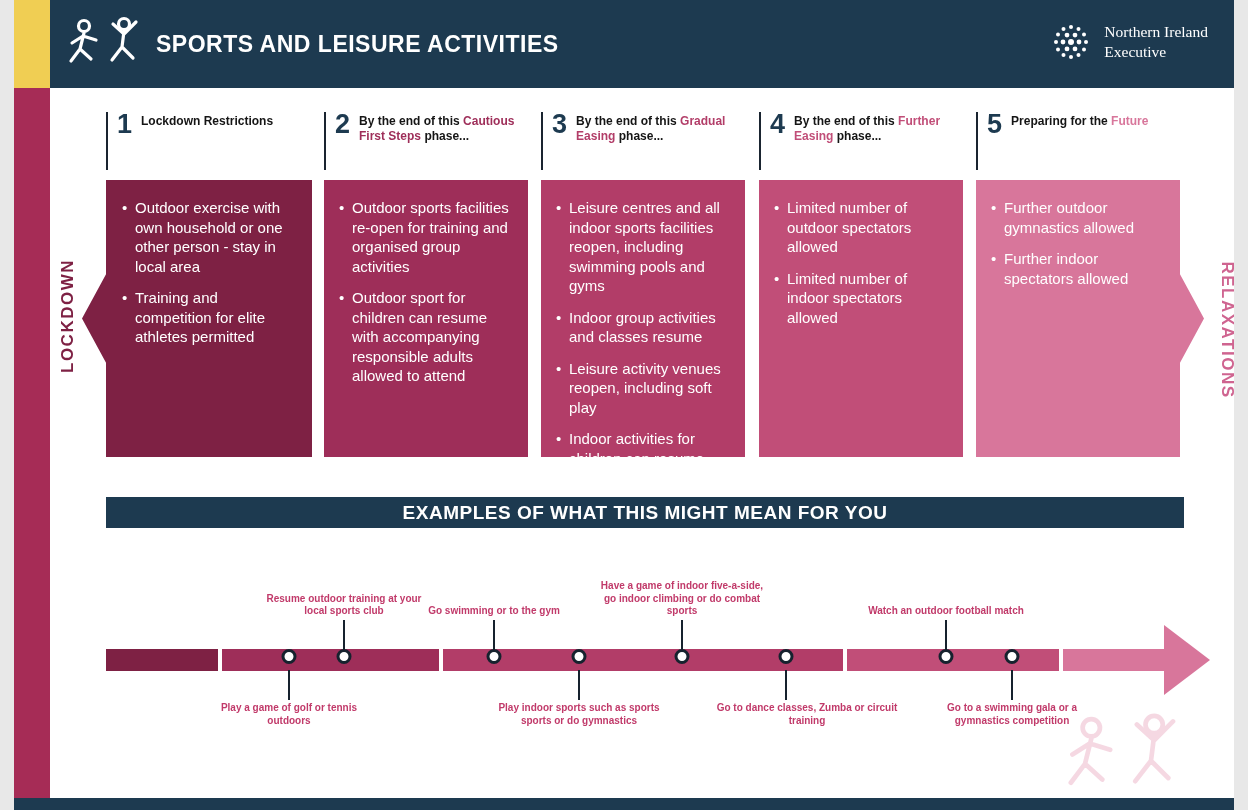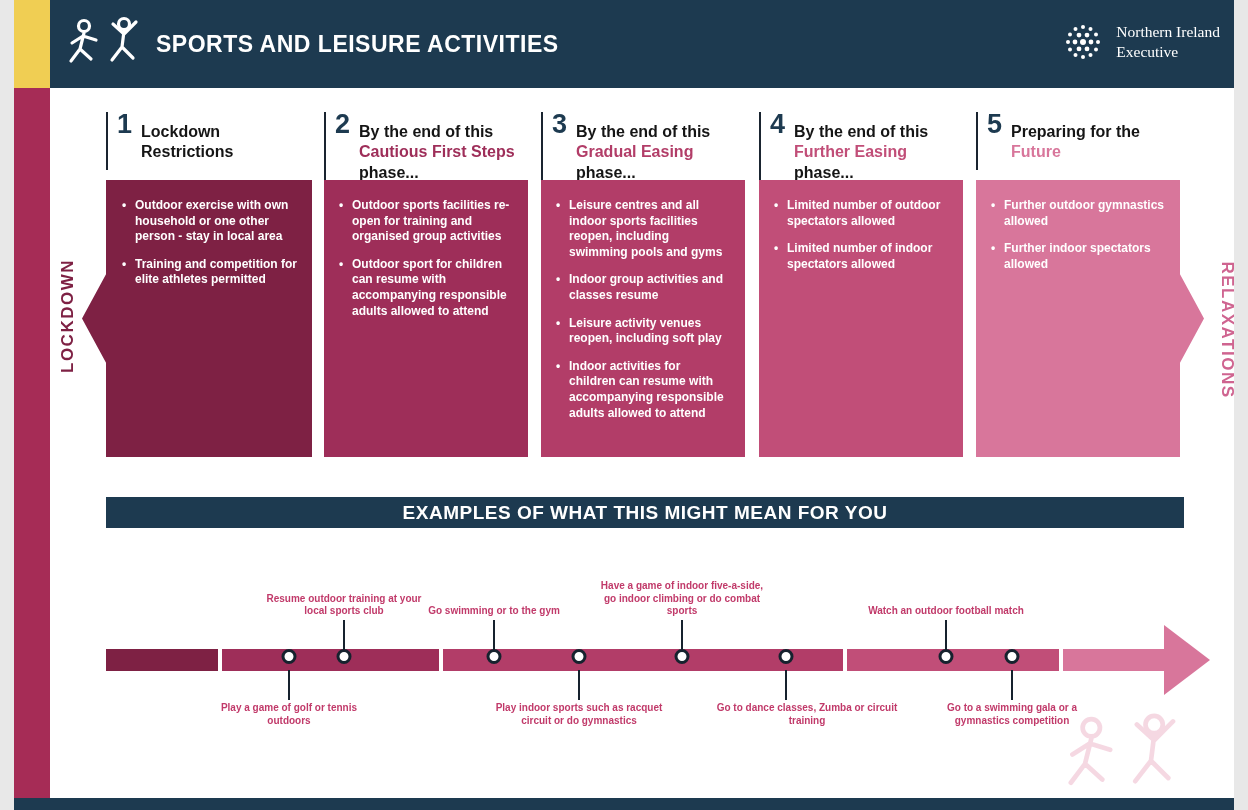--- a/index.html
+++ b/index.html
@@ -9,41 +9,41 @@
   }
   *{margin:0;padding:0;box-sizing:border-box;}
   body{background:#e8e8e8;font-family:"Liberation Sans",sans-serif;}
   .page{position:relative;width:1220px;height:810px;background:#fff;overflow:hidden;margin:0 auto;}
 
   
   .header{position:absolute;left:0;top:0;width:1248px;height:88px;background:var(--navy);}
   .yellow-block{position:absolute;left:0;top:0;width:36px;height:88px;background:var(--yellow);z-index:2;}
   .hdr-icons{position:absolute;left:52px;top:16px;}
   .page-title{position:absolute;left:142px;top:50%;transform:translateY(-50%);color:#fff;font-weight:bold;font-size:23px;letter-spacing:.5px;white-space:nowrap;}
-  .logo-group{position:absolute;right:42px;top:20px;display:flex;align-items:center;gap:11px;}
+  .logo-group{position:absolute;right:54px;top:20px;display:flex;align-items:center;gap:11px;}
   .logo-text{color:#fff;font-family:"Liberation Serif",serif;font-size:15.5px;line-height:1.3;}
 
   
   .left-strip{position:absolute;left:0;top:88px;width:36px;height:712px;background:var(--strip);}
   .bottom-bar{position:absolute;left:0;bottom:0;width:1248px;height:12px;background:var(--navy);z-index:3;}
 
   .v-label{position:absolute;font-weight:bold;font-size:17px;letter-spacing:1.5px;white-space:nowrap;}
   .v-left{left:54px;top:316px;transform:translate(-50%,-50%) rotate(-90deg);color:var(--phase1);}
   .v-right{left:1213px;top:330px;transform:translate(-50%,-50%) rotate(90deg);color:#cf6490;}
 
   
   .ph{position:absolute;top:112px;width:206px;display:flex;gap:9px;border-left:2px solid #1a2430;padding-left:9px;min-height:58px;}
   .ph .num{font-size:27px;font-weight:bold;color:var(--navy);line-height:.95;}
-  .ph .txt{font-size:16px;font-weight:bold;color:#151515;line-height:1.28;padding-top:2px;margin-top:8px;}
+  .ph .txt{font-size:12px;font-weight:bold;color:#151515;line-height:1.28;padding-top:2px;}
   .hl2{color:var(--phase2);} .hl3{color:var(--phase3);} .hl4{color:var(--phase4);} .hl5{color:var(--phase5);}
 
   
   .pb{position:absolute;top:180px;height:277px;padding:18px 15px;color:#fff;}
   .pb ul{list-style:none;}
-  .pb li{position:relative;padding-left:13px;margin-bottom:12px;font-size:12px;font-weight:bold;line-height:1.3;}
+  .pb li{position:relative;padding-left:13px;margin-bottom:12px;font-size:15px;font-weight:normal;line-height:1.3;}
   .pb li::before{content:"\2022";position:absolute;left:0;top:0;}
   .box1{left:68px;width:230px;background:var(--phase1);padding-left:40px;
         clip-path:polygon(24px 0,100% 0,100% 100%,24px 100%,24px 66%,0 50%,24px 34%);}
   .box2{left:310px;width:204px;background:var(--phase2);}
   .box3{left:527px;width:204px;background:var(--phase3);}
   .box4{left:745px;width:204px;background:var(--phase4);}
   .box5{left:962px;width:228px;background:var(--phase5);padding-right:40px;
         clip-path:polygon(0 0,calc(100% - 24px) 0,calc(100% - 24px) 34%,100% 50%,calc(100% - 24px) 66%,calc(100% - 24px) 100%,0 100%);}
 
   
@@ -187,21 +187,21 @@
   <div class="dot" style="left:275px"></div>
 
   <div class="lbl up" style="left:330px;width:165px">Resume outdoor training at your local sports club</div>
   <div class="stem up" style="left:330px"></div>
   <div class="dot" style="left:330px"></div>
 
   <div class="lbl up" style="left:480px;width:150px">Go swimming or to the gym</div>
   <div class="stem up" style="left:480px"></div>
   <div class="dot" style="left:480px"></div>
 
-  <div class="lbl down" style="left:565px;width:185px">Play indoor sports such as racquet circuit or do gymnastics</div>
+  <div class="lbl down" style="left:565px;width:185px">Play indoor sports such as sports sports or do gymnastics</div>
   <div class="stem down" style="left:565px"></div>
   <div class="dot" style="left:565px"></div>
 
   <div class="lbl up" style="left:668px;width:175px">Have a game of indoor five-a-side, go indoor climbing or do combat sports</div>
   <div class="stem up" style="left:668px"></div>
   <div class="dot" style="left:668px"></div>
 
   <div class="lbl down" style="left:793px;width:200px">Go to dance classes, Zumba or circuit training</div>
   <div class="stem down" style="left:772px"></div>
   <div class="dot" style="left:772px"></div>

